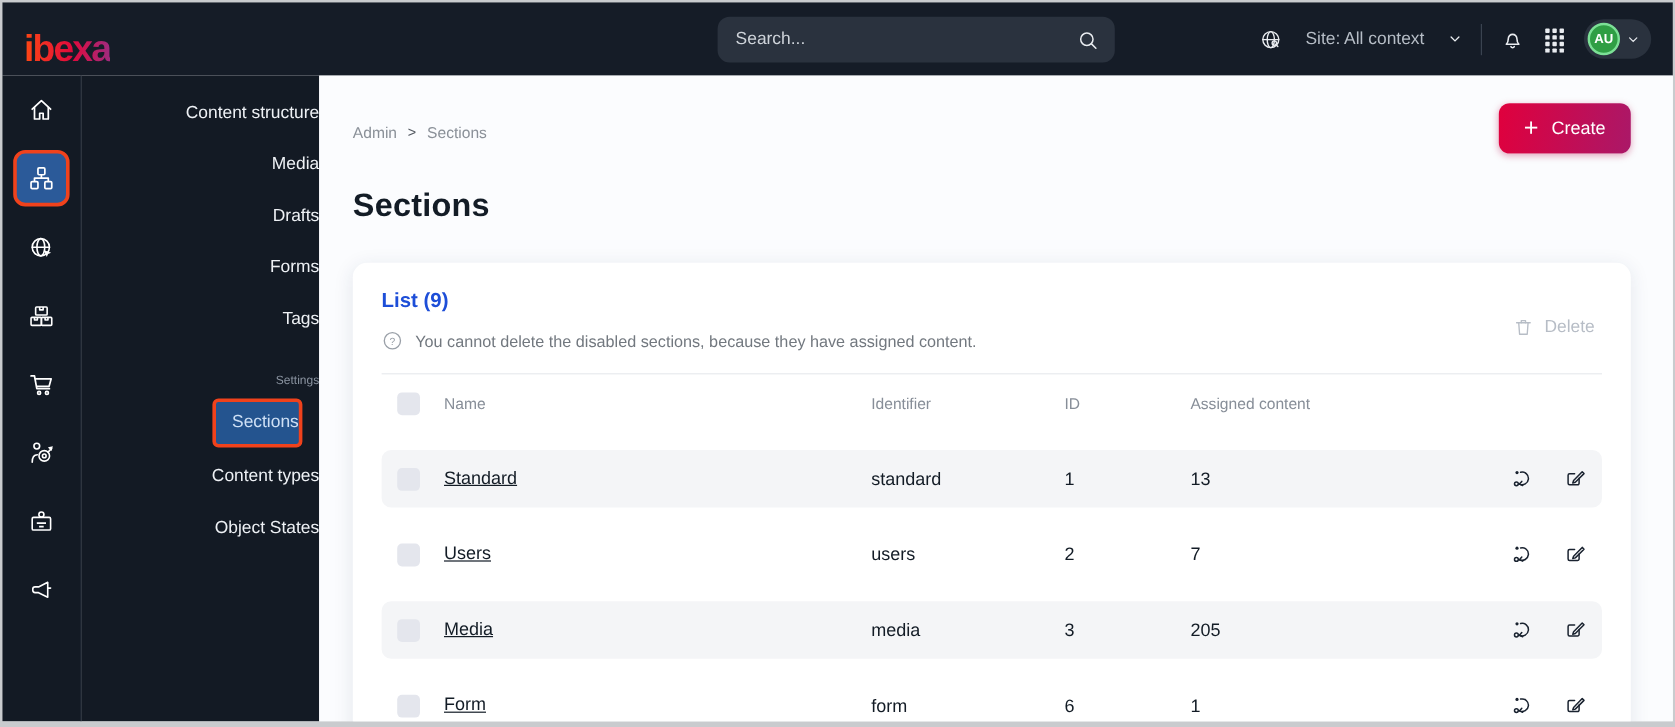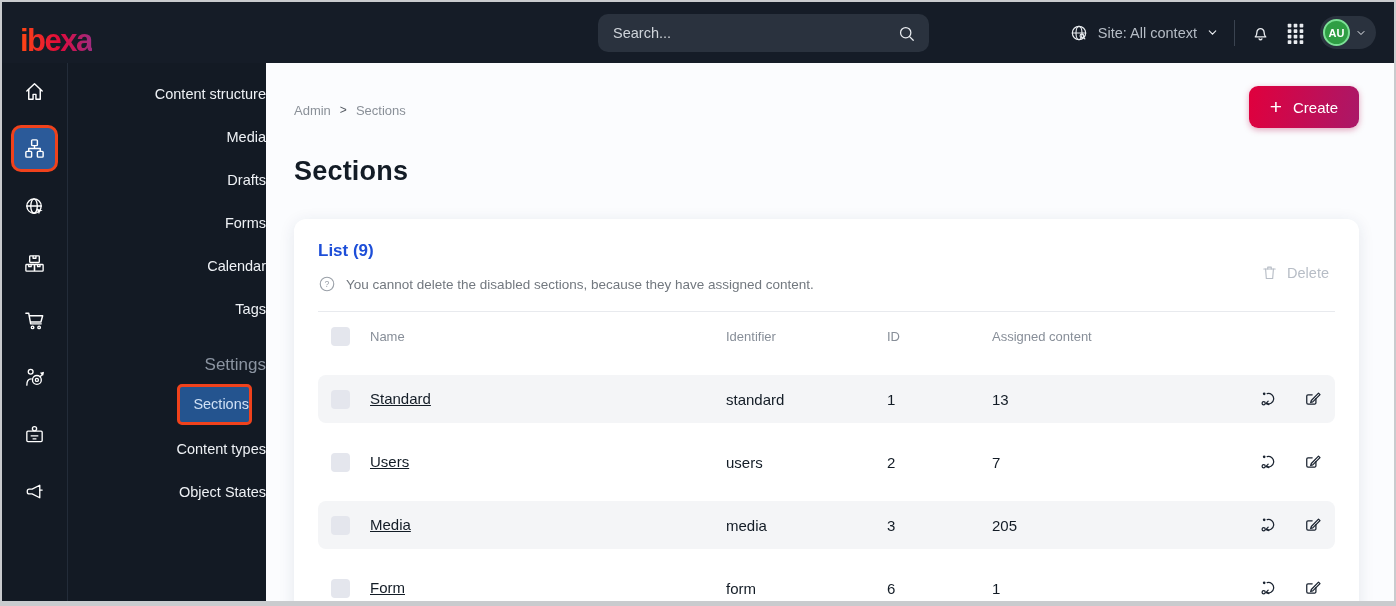--- a/index.html
+++ b/index.html
@@ -32,21 +32,21 @@
     display:flex; align-items:center; padding:0 13px;
   }
   .searchbox input {
     flex:1; background:transparent; border:none; outline:none;
     color:#e8eaed; font-size:14.5px; font-family:"Liberation Sans",sans-serif;
   }
   .searchbox input::placeholder { color:#cfd4da; opacity:1; }
   .top-right {
     margin-left:auto; display:flex; align-items:center; gap:15px; padding-right:18px;
   }
-  .site-context { display:flex; align-items:center; gap:9px; color:#b6bdc6; font-size:14.5px; cursor:pointer; }
+  .site-context { display:flex; align-items:center; gap:19px; color:#b6bdc6; font-size:14.5px; cursor:pointer; }
   .vdiv { width:1px; height:26px; background:#3a4350; }
   .icon-btn { color:#e9ecf0; display:flex; align-items:center; justify-content:center; cursor:pointer; }
   .avatar-pill {
     display:flex; align-items:center; gap:5px; background:#2a323e;
     border-radius:18px; padding:3px 9px 3px 3px; cursor:pointer; color:#aab1ba;
   }
   .avatar-circle {
     width:27px; height:27px; border-radius:50%;
     background:#2f9e44; border:2px solid #7ce096; color:#fff;
     font-size:11px; font-weight:bold; display:flex; align-items:center; justify-content:center;
@@ -64,21 +64,21 @@
     width:47px; height:47px; margin:-11px 0;
     background:#2b5a99; border:3px solid #f0421c; border-radius:10px;
   }
 
   .menupanel { width:198px; background:#131a24; padding-top:10px; display:flex; flex-direction:column;align-items:flex-end; }
   .menu-item {
     height:43px; line-height:43px; padding-left:20px;
     color:#eef1f5; font-size:14.5px; cursor:pointer; white-space:nowrap;
   }
   .menu-divider { height:1px; background:#2a3340; margin:10px 12px 0 12px; }
-  .settings-label { padding:13px 0 6px 20px; color:#8b94a1; font-size:17px; }
+  .settings-label { padding:13px 0 6px 20px; color:#8b94a1; font-size:10px; }
   .menu-item.active {
     height:41px; line-height:35px; padding-left:13px;
     background:#24548f; border:3px solid #f0421c; border-radius:5px;
     margin:3px 14px 3px 7px; color:#cfe0f5;
   }
 
   
   .content {
     flex:1; background:#fbfcfe; position:relative;
     padding:23px 35px 0 28px; overflow:hidden;
@@ -260,21 +260,20 @@
             <path d="M17.5 10.5h2.5"></path>
           </svg>
       </span>
     </nav>
 
     <nav class="menupanel">
       <div class="menu-item">Content structure</div>
       <div class="menu-item">Media</div>
       <div class="menu-item">Drafts</div>
       <div class="menu-item">Forms</div>
-      <div class="menu-item">Calendar</div>
       <div class="menu-item">Tags</div>
       <div class="menu-divider"></div>
       <div class="settings-label">Settings</div>
       <div class="menu-item active">Sections</div>
       <div class="menu-item">Content types</div>
       <div class="menu-item">Object States</div>
     </nav>
 
     <main class="content">
       <div class="breadcrumb">

